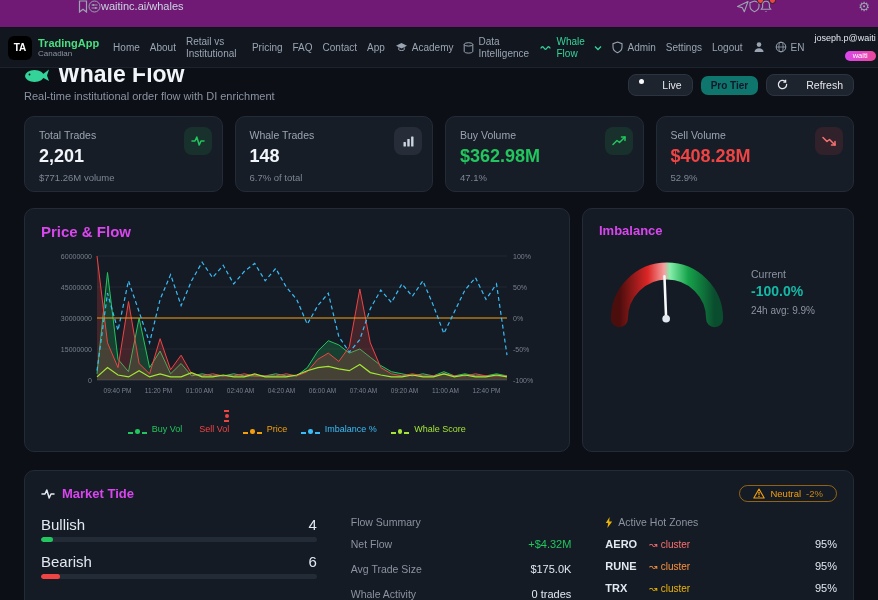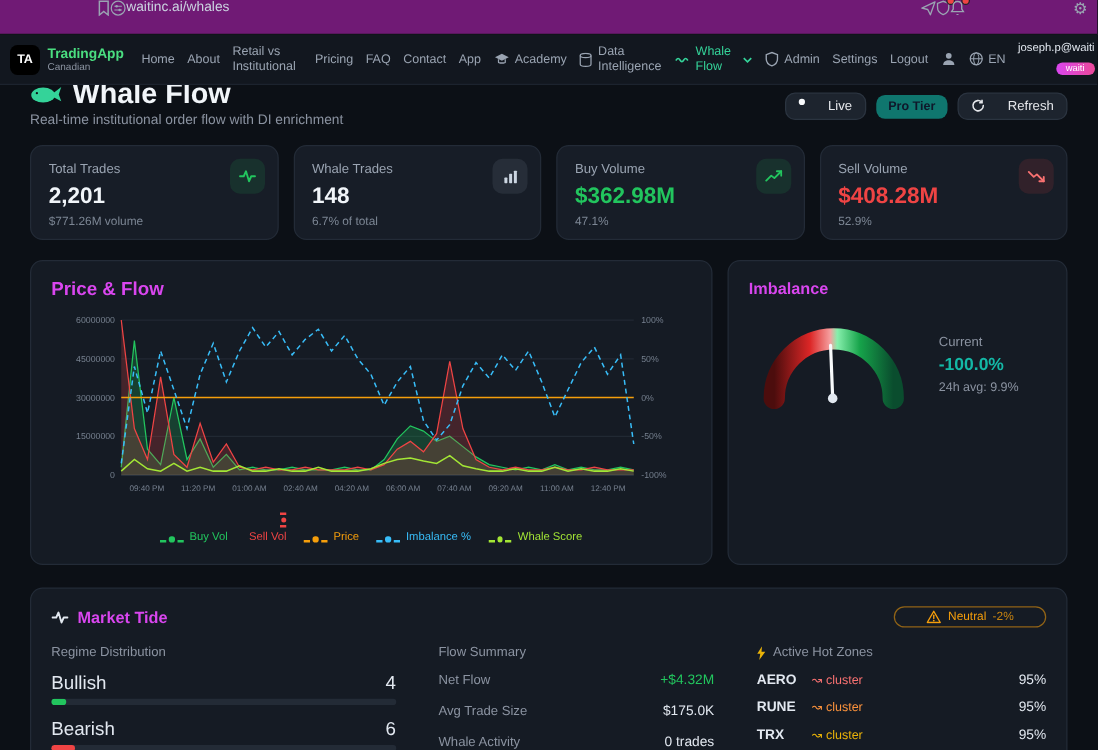--- a/index.html
+++ b/index.html
@@ -70,21 +70,21 @@
   .gauge{width:136px;height:75px}
   .imb-label{font-size:10.5px;color:#8b93a1}
   .imb-value{font-size:14px;font-weight:bold;color:#14b8a6;margin-top:3px}
   .imb-avg{font-size:10px;color:#8b93a1;margin-top:6px}
   
   .tide{margin:18px 24px 24px;min-height:200px}
   .tide-head{display:flex;align-items:center;gap:7px}
   .tide-head h2{font-size:13px}
   .neutral-badge{margin-left:auto;display:inline-flex;align-items:center;gap:5px;
     border:1px solid rgba(245,158,11,.55);color:#f59e0b;border-radius:999px;
-    padding:2px 25px;font-size:9.5px}
+    padding:2px 13px;font-size:9.5px}
   .neutral-badge .bv{opacity:.8}
   .tide-cols{display:grid;grid-template-columns:1.25fr 1fr 1.05fr;gap:34px;margin-top:14px}
   .col-h{font-size:10.5px;color:#8b93a1;margin-bottom:10px;display:flex;align-items:center;gap:5px}
   .regime-row{margin-bottom:11px}
   .rr-top{display:flex;justify-content:space-between;font-size:15px;color:#e2e8f0}
   .rr-track{height:5px;background:#232b36;border-radius:3px;margin-top:4px;overflow:hidden}
   .regime-fill{height:100%;border-radius:3px;width:0}
   .fs-row{display:flex;justify-content:space-between;font-size:10.5px;margin-bottom:13px}
   .fs-l{color:#8b93a1}
   .fs-v{color:#e2e8f0;font-weight:normal;font-size:11px}
@@ -428,21 +428,20 @@
               <line x1="6" y1="4.2" x2="6" y2="6.8" stroke="currentColor" stroke-width="1.1" stroke-linecap="round"></line>
               <circle cx="6" cy="8.4" r=".7" fill="currentColor"></circle>
             </svg>
           </span>
         <span>Neutral</span>
         <span class="bv">-2%</span>
       </div>
     </div>
     <div class="tide-cols">
       <div>
-        <div class="col-h">Regime Distribution</div>
         <div class="regime-row">
           <div class="rr-top">
               <span>Bullish</span>
               <span>4</span>
             </div>
           <div class="rr-track">
               <div class="regime-fill" style="width: 4.5%; background: rgb(34, 197, 94);"></div>
             </div>
         </div>
         <div class="regime-row">

